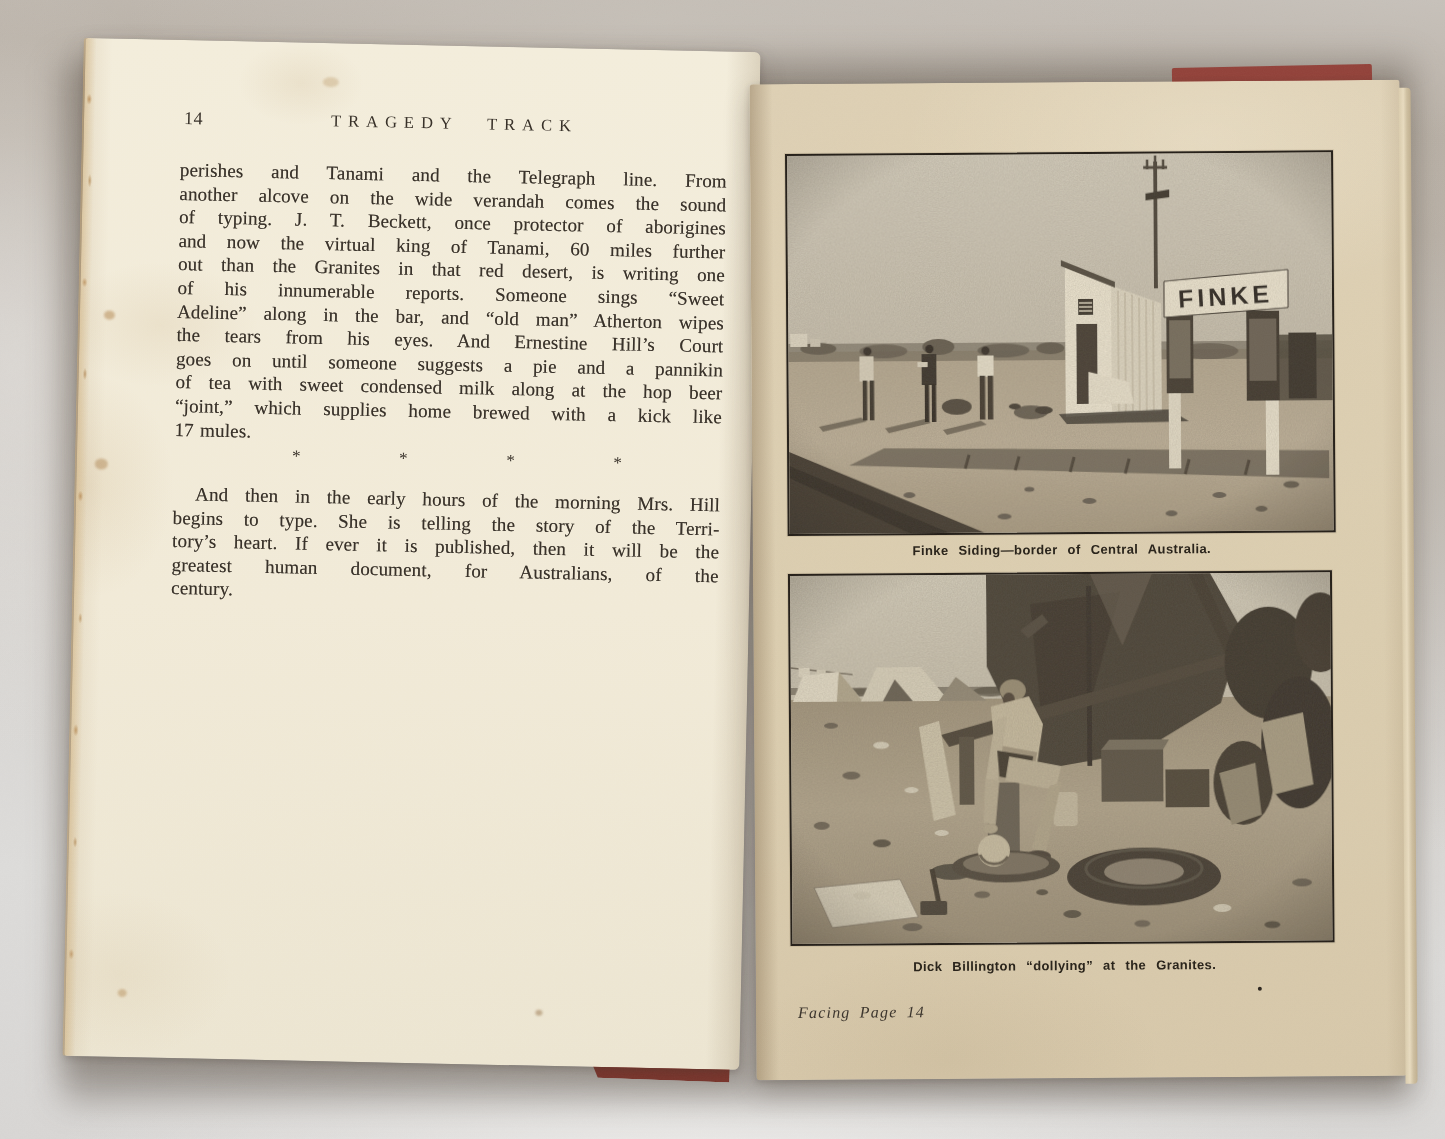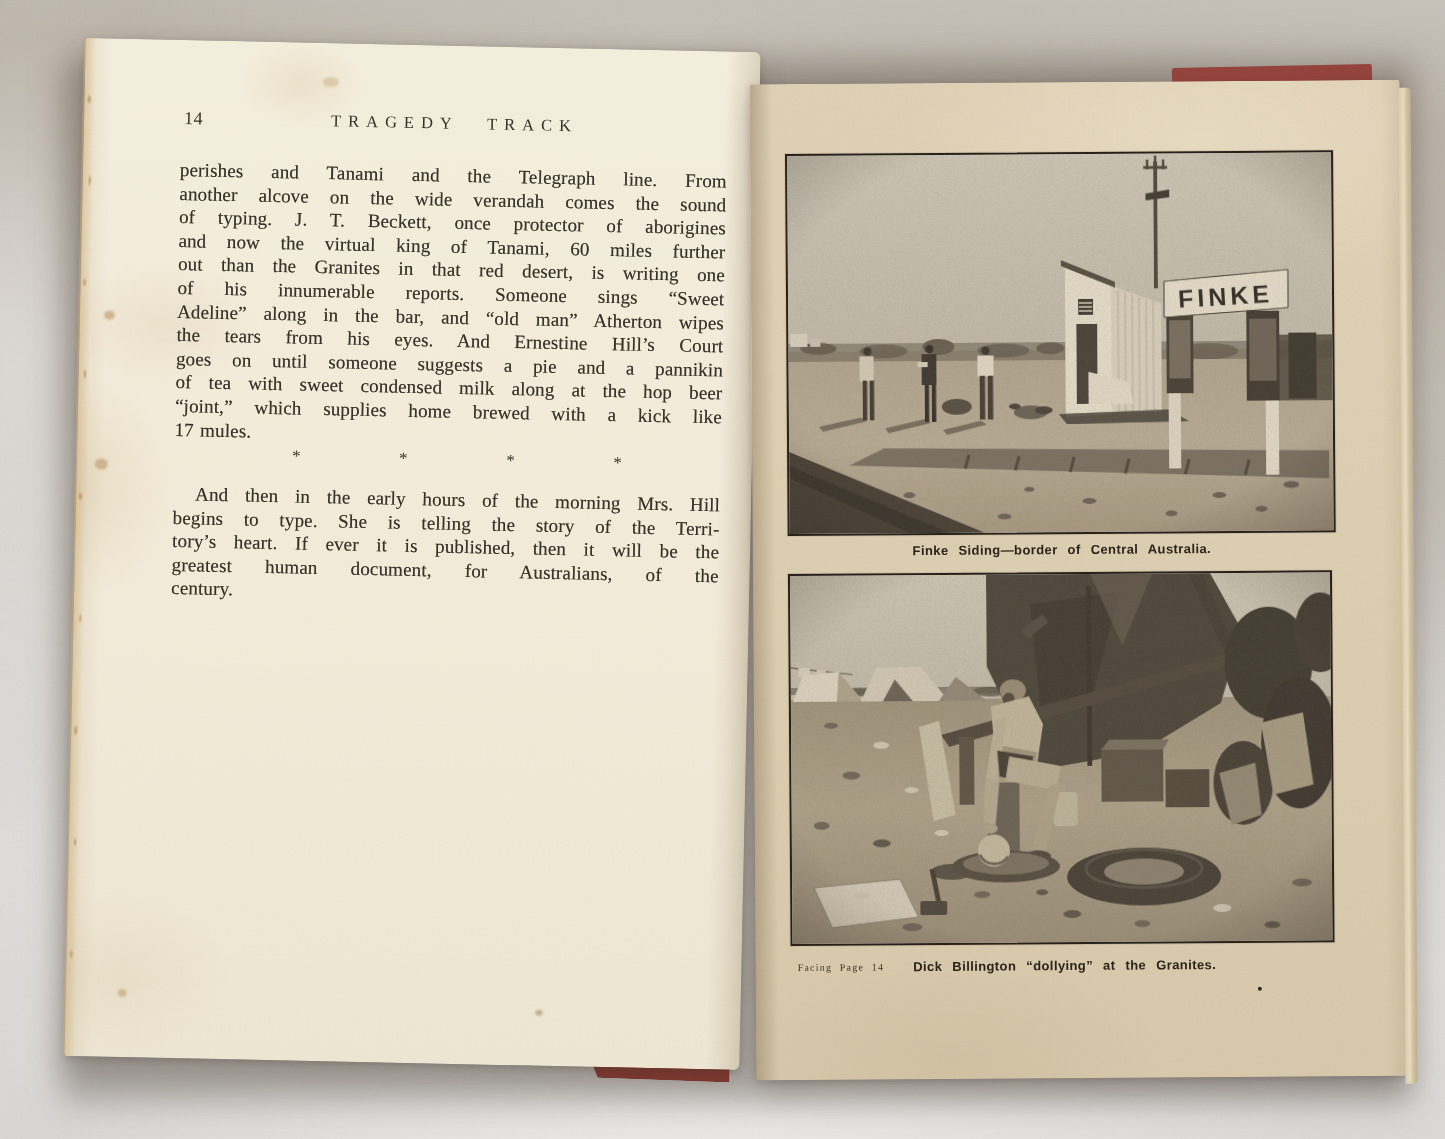--- a/index.html
+++ b/index.html
@@ -97,22 +97,22 @@
   .plate{position:absolute; margin:0; border:2px solid #241e17; background:#c7bfae;
     box-shadow:0 0 0 1px rgba(120,100,70,.15);}
   .plate svg{display:block;}
   .plate1{left:35px; top:70px;}
   .plate2{left:35px; top:490px;}
   .caption{position:absolute; left:35px; width:548px; text-align:center;
     font-family:"Liberation Sans", sans-serif; font-weight:bold; font-size:13px;
     letter-spacing:.4px; word-spacing:6px; color:#272118;}
   .cap1{top:460px;}
   .cap2{top:876px;}
-  .facing{position:absolute; left:42px; top:878px; 
-    font-size:10px; color:#3a332b; letter-spacing:1.2px; word-spacing:4px;}
+  .facing{position:absolute; left:42px; top:920px; font-style:italic;
+    font-size:16px; color:#3a332b; letter-spacing:1.2px; word-spacing:4px;}
   .speck{position:absolute; left:502px; top:906px; width:4px; height:4px;
     border-radius:50%; background:#2b251e;}
 
   .fabric-grain{position:absolute; left:0; top:0; z-index:4; pointer-events:none; opacity:.5;}
 </style>
 </head>
 <body>
 
 <div class="scene">
 

